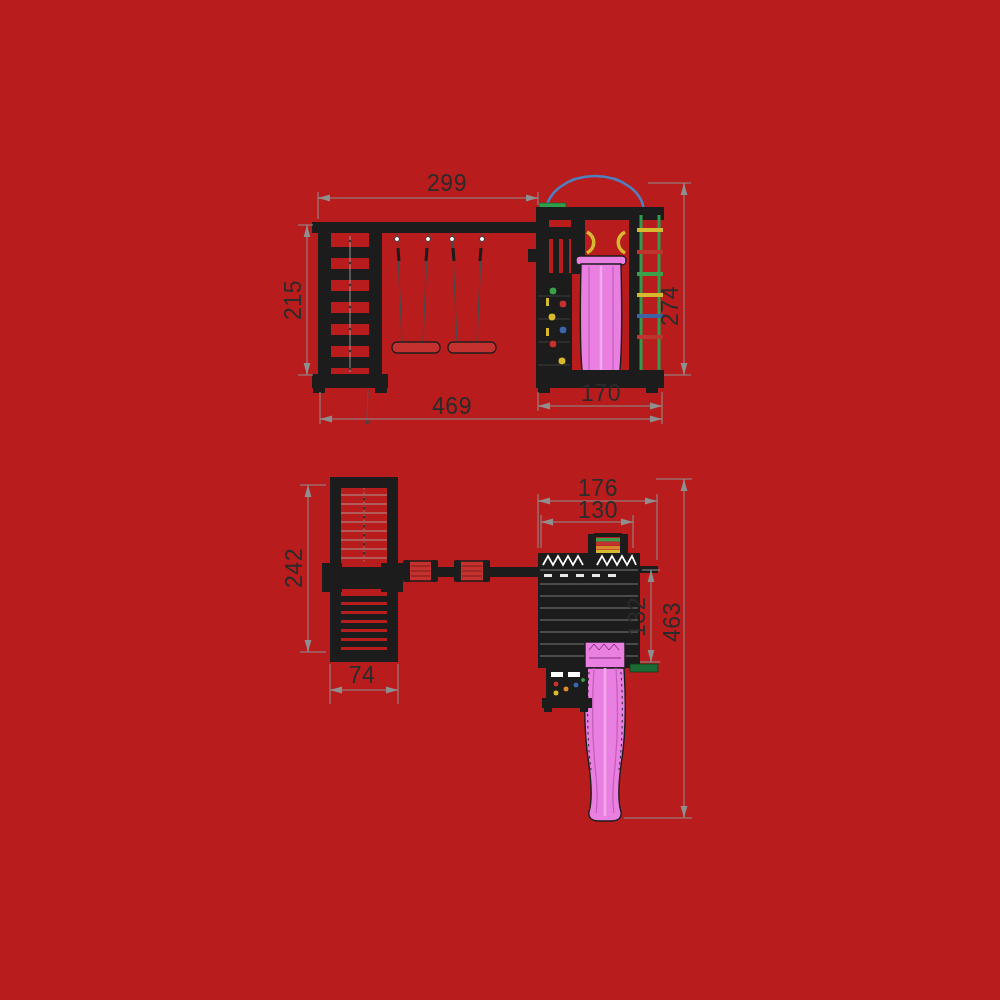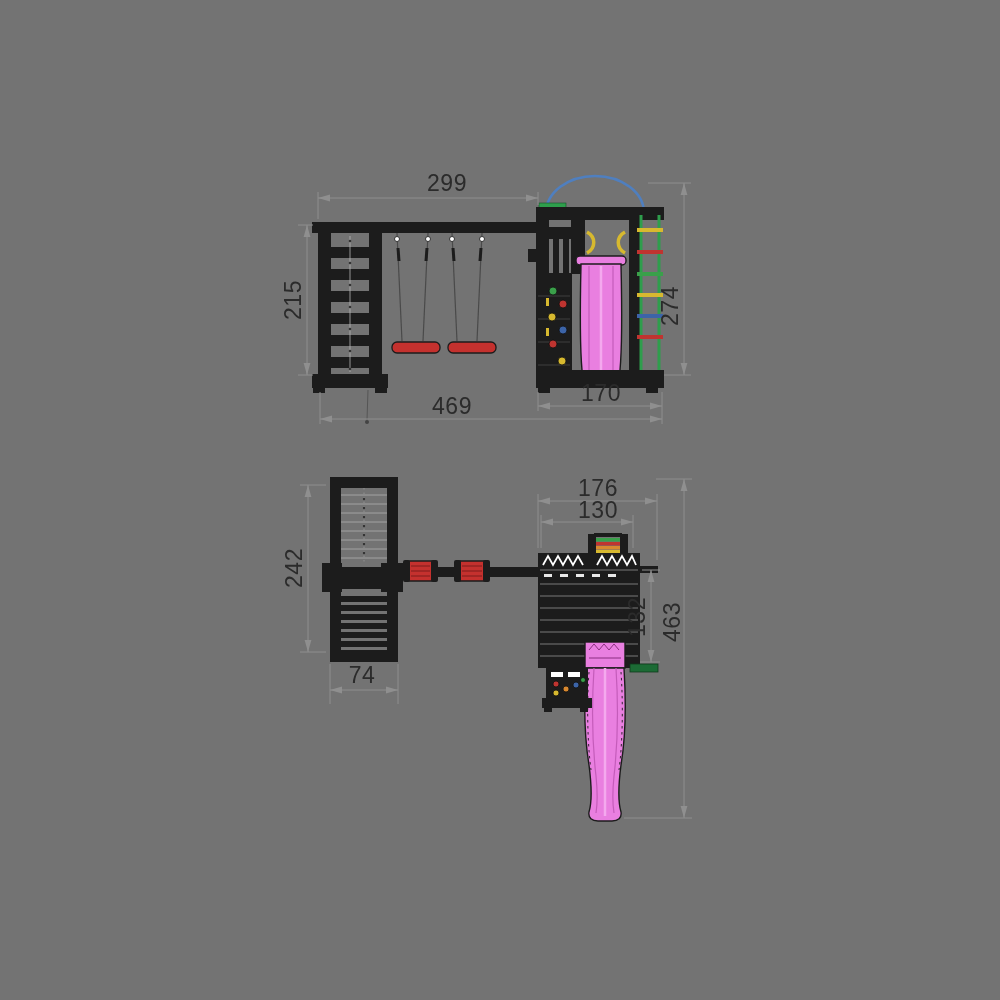--- a/index.html
+++ b/index.html
@@ -1,16 +1,16 @@
 <!DOCTYPE html>
 <html style="--structure: #1c1c1c; --dimension: #8f8f8f; --dim-text: #2b2b2b; --slide: #e97fe0; --slide-shade: #c45cba; --slide-light: #f4a9ee; --swing-seat: #c4312e; --rail-green: #2e9e4c; --bar-dark-green: #1c6b35; --arc-blue: #4f7fbf; --yellow: #d7b92f; --red: #c03430; --blue: #3c64a8; --green: #3aa04a; --orange: #d8882f; --plank-line: #787878;"><head>
 <meta charset="utf-8">
 <style>
   html,body{margin:0;padding:0;background:#ffffff;}
-  .stage{position:relative;width:1000px;height:1000px;background:#737373;overflow:hidden;}
+  .stage{position:relative;width:1000px;height:1000px;background:#b91c1c;overflow:hidden;}
   .stage svg{position:absolute;left:0;top:0;}
   .blk{fill:var(--structure);}
   .dimline{stroke:var(--dimension);stroke-width:1;fill:none;}
   .arrowhead{fill:var(--dimension);}
   .dimtxt{fill:var(--dim-text);font:23px "Liberation Sans",sans-serif;text-anchor:middle;letter-spacing:.5px;}
   .slidefill{fill:var(--slide);stroke:var(--structure);stroke-width:1.4;}
   .seat{fill:var(--swing-seat);stroke:var(--structure);stroke-width:1.3;}
   .grail{stroke:var(--rail-green);stroke-width:3;fill:none;}
   .rope{stroke:#4a4a4a;stroke-width:1.2;fill:none;}
   .arc{stroke:var(--arc-blue);stroke-width:2.6;fill:none;}

